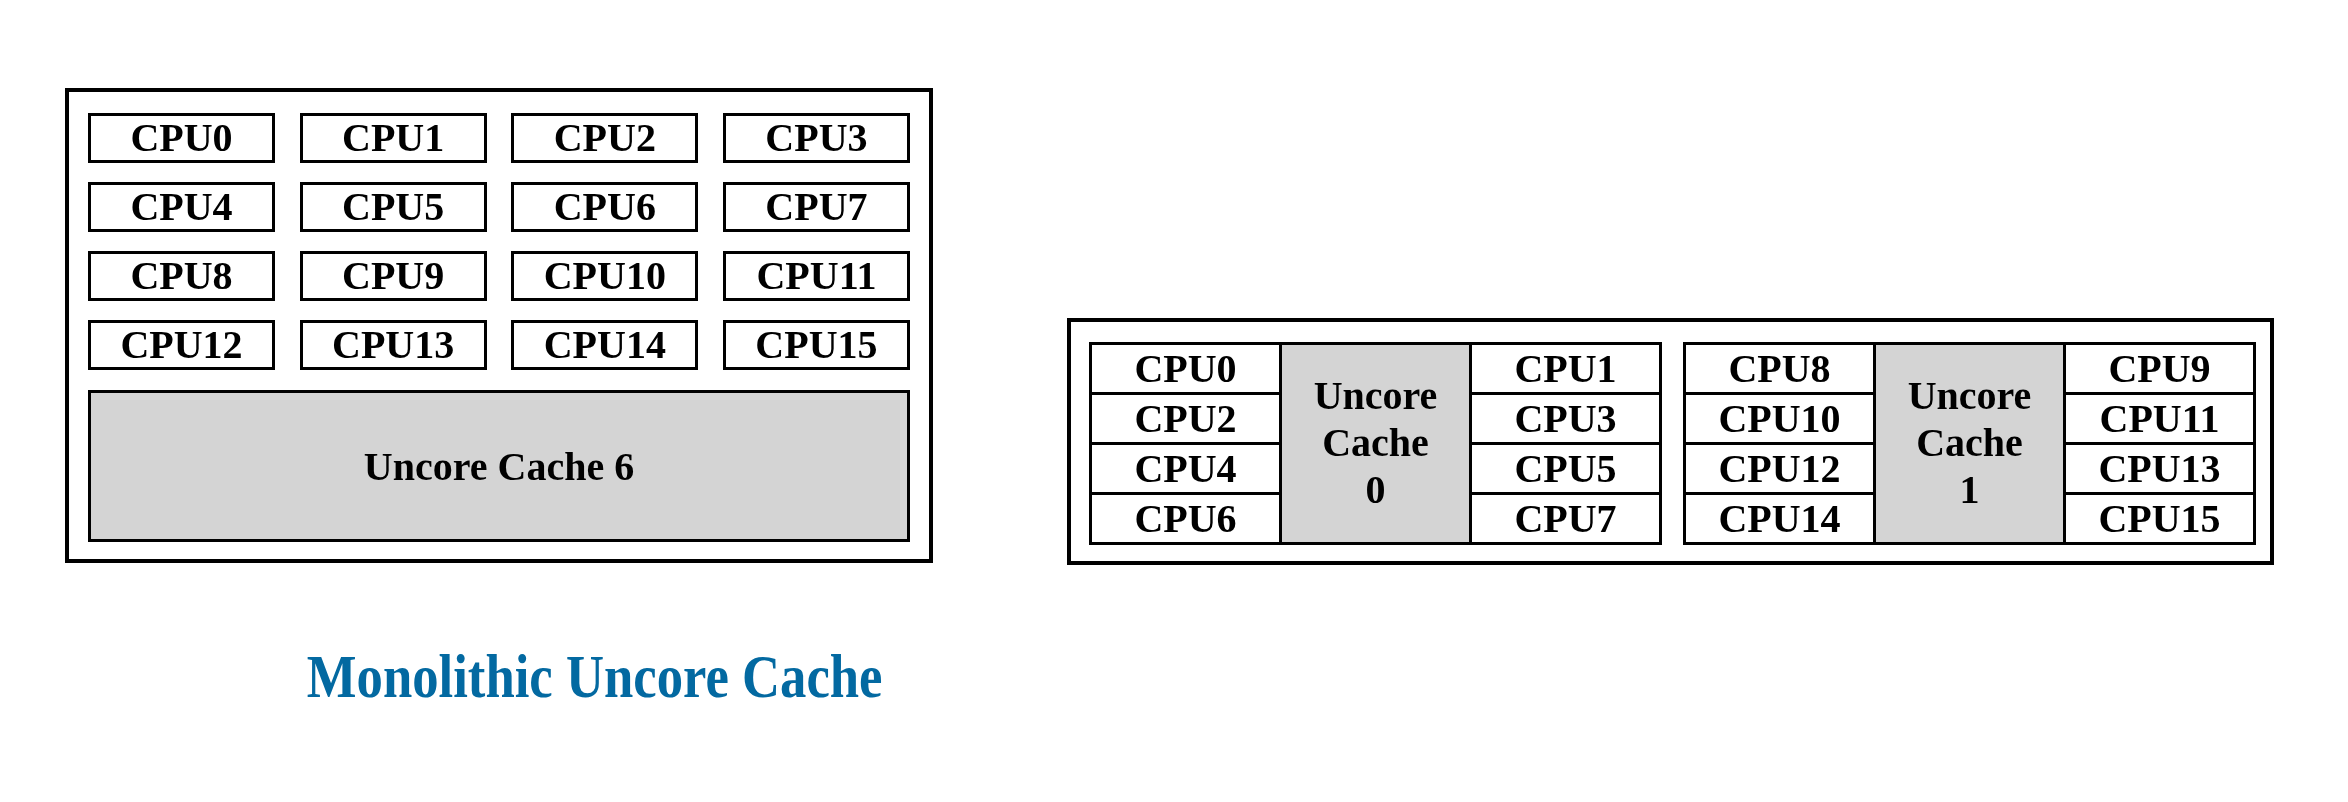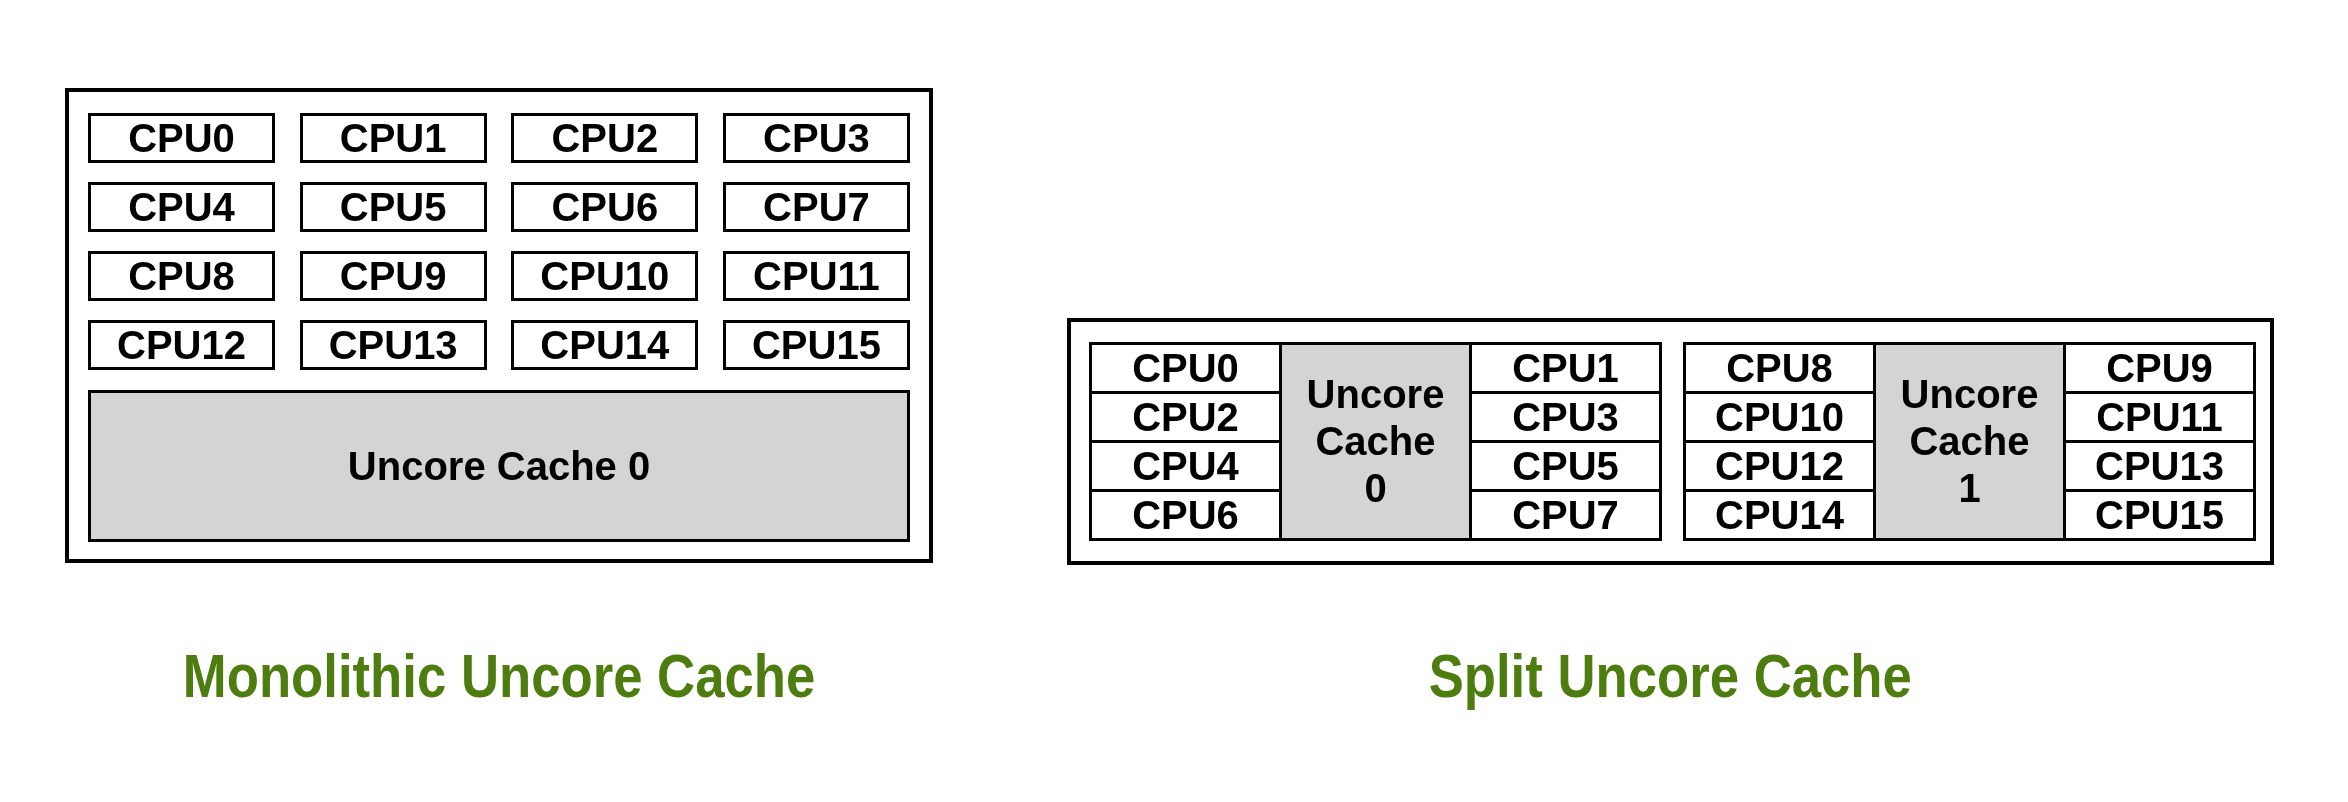--- a/index.html
+++ b/index.html
@@ -3,21 +3,21 @@
 <meta charset="utf-8">
 <style>
   * { margin: 0; padding: 0; box-sizing: border-box; }
   html, body {
     width: 2348px; height: 802px;
     background: #ffffff;
     font-family: "Liberation Sans", sans-serif;
     overflow: hidden;
     position: relative;
   }
-  .canvas { position: absolute; inset: 0; width: 2224px; height: 802px; }
+  .canvas { position: absolute; inset: 0; width: 2224px; height: 802px; font-family: Liberation Serif, serif; }
 
   
   .mono-box {
     position: absolute;
     left: 65px; top: 88px;
     width: 868px; height: 475px;
     border: 4px solid #000;
     background: #ffffff;
     padding: 21px 19px 0 19px;
   }
@@ -73,22 +73,22 @@
     background: #d4d4d4;
     line-height: 1.17;
     margin-left: 8px;
   }
   .cache-line { display: block; }
 
   
   .caption {
     position: absolute;
     top: 645px;
-    text-align: center;
-    font-size: 62px; font-weight: bold; color: #4d7c0f;
+    text-align: right;
+    font-size: 62px; font-weight: bold; color: #0369a1;
     line-height: 1;
     white-space: nowrap;
   }
   .caption-mono { left: 65px; width: 868px; }
   .caption-split { left: 1067px; width: 1207px; }
   .caption > span {
     display: inline-block;
     transform: scaleX(0.85);
     transform-origin: center;
   }
@@ -116,21 +116,21 @@
       <div class="cpu-box">CPU9</div>
       <div class="cpu-box">CPU10</div>
       <div class="cpu-box">CPU11</div>
     </div>
     <div class="cpu-row">
       <div class="cpu-box">CPU12</div>
       <div class="cpu-box">CPU13</div>
       <div class="cpu-box">CPU14</div>
       <div class="cpu-box">CPU15</div>
     </div>
-    <div class="mono-cache">Uncore Cache 0</div>
+    <div class="mono-cache">Uncore Cache 6</div>
   </div>
 
   <div class="split-box">
 
     <table class="cluster">
       <tbody>
         <tr>
           <td class="cpu-cell">CPU0</td>
           <td class="cache-cell" rowspan="4">
             <span class="cache-line">Uncore</span>
@@ -178,17 +178,14 @@
           <td class="cpu-cell">CPU15</td>
         </tr>
       </tbody>
     </table>
 
   </div>
 
   <div class="caption caption-mono">
     <span>Monolithic Uncore Cache</span>
   </div>
-  <div class="caption caption-split">
-    <span>Split Uncore Cache</span>
-  </div>
 
 </div>
 
 </body></html>

